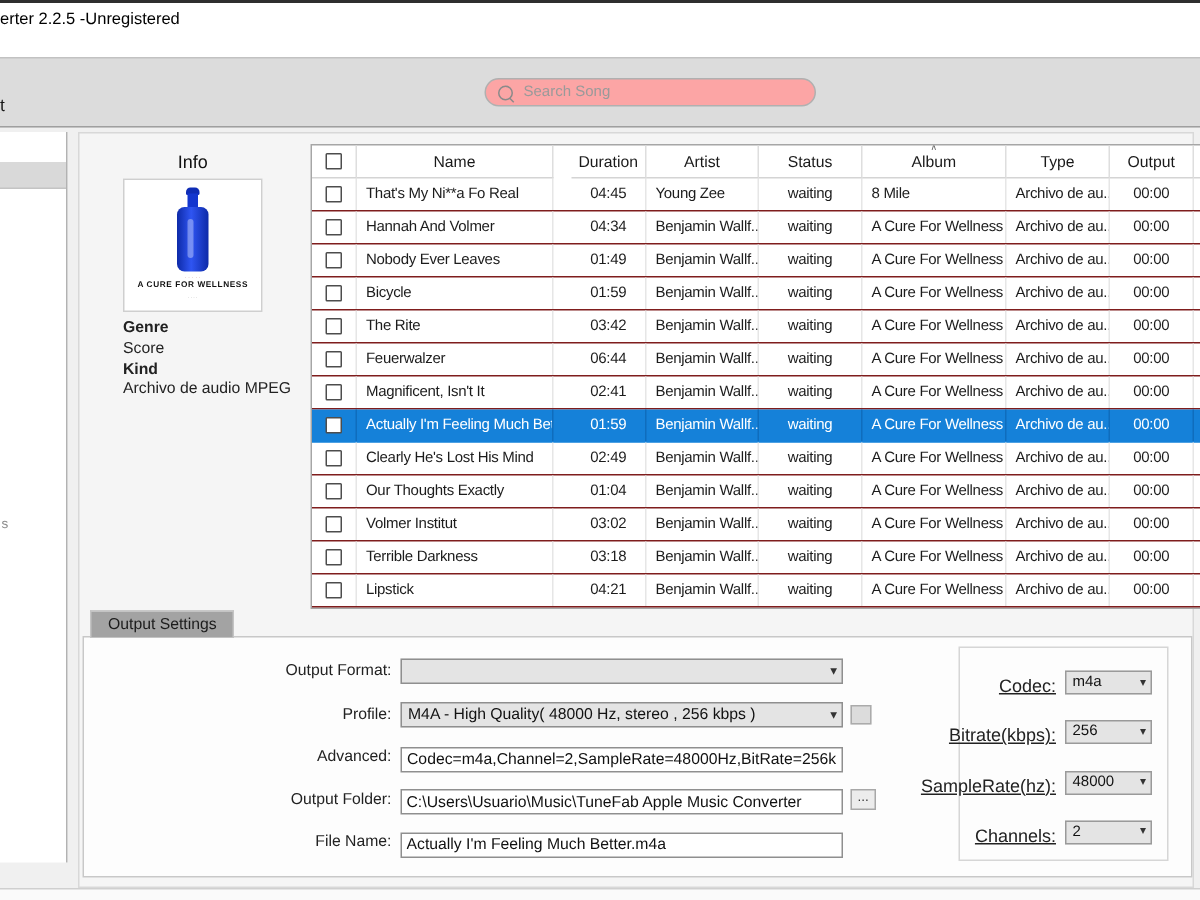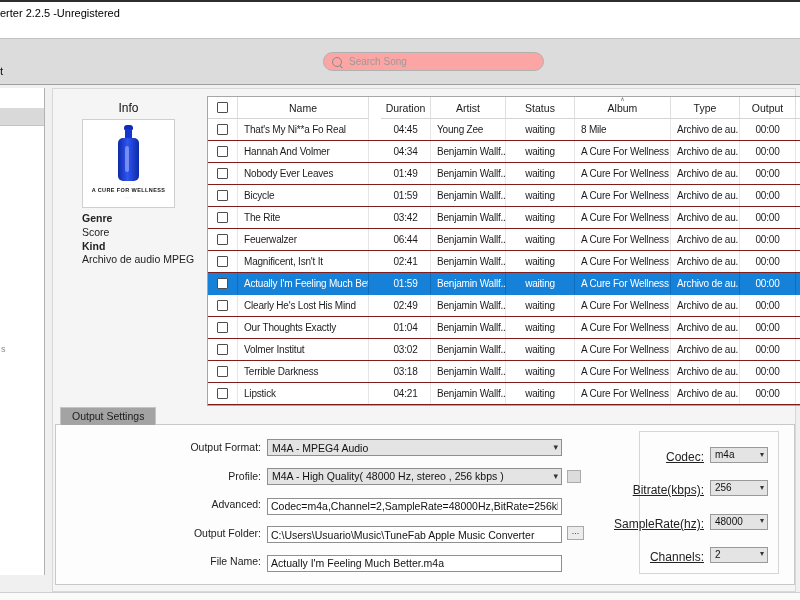--- a/index.html
+++ b/index.html
@@ -347,21 +347,20 @@
     </div>
       </div>
   </div>
 
   <div class="tab">Output Settings</div>
   <div class="out-panel">
     <div id="form-fields">
         <div class="field-row" style="top: 14px;">
       <span class="field-label">Output Format:</span>
       <div class="field-control dd">
-        <span class="dd-text">M4A - MPEG4 Audio</span>
         <span class="dd-arrow">▾</span>
       </div>
 
     </div>
         <div class="field-row" style="top: 42.5px;">
       <span class="field-label">Profile:</span>
       <div class="field-control dd">
         <span class="dd-text">M4A - High Quality( 48000 Hz, stereo , 256 kbps  )</span>
         <span class="dd-arrow">▾</span>
       </div>

